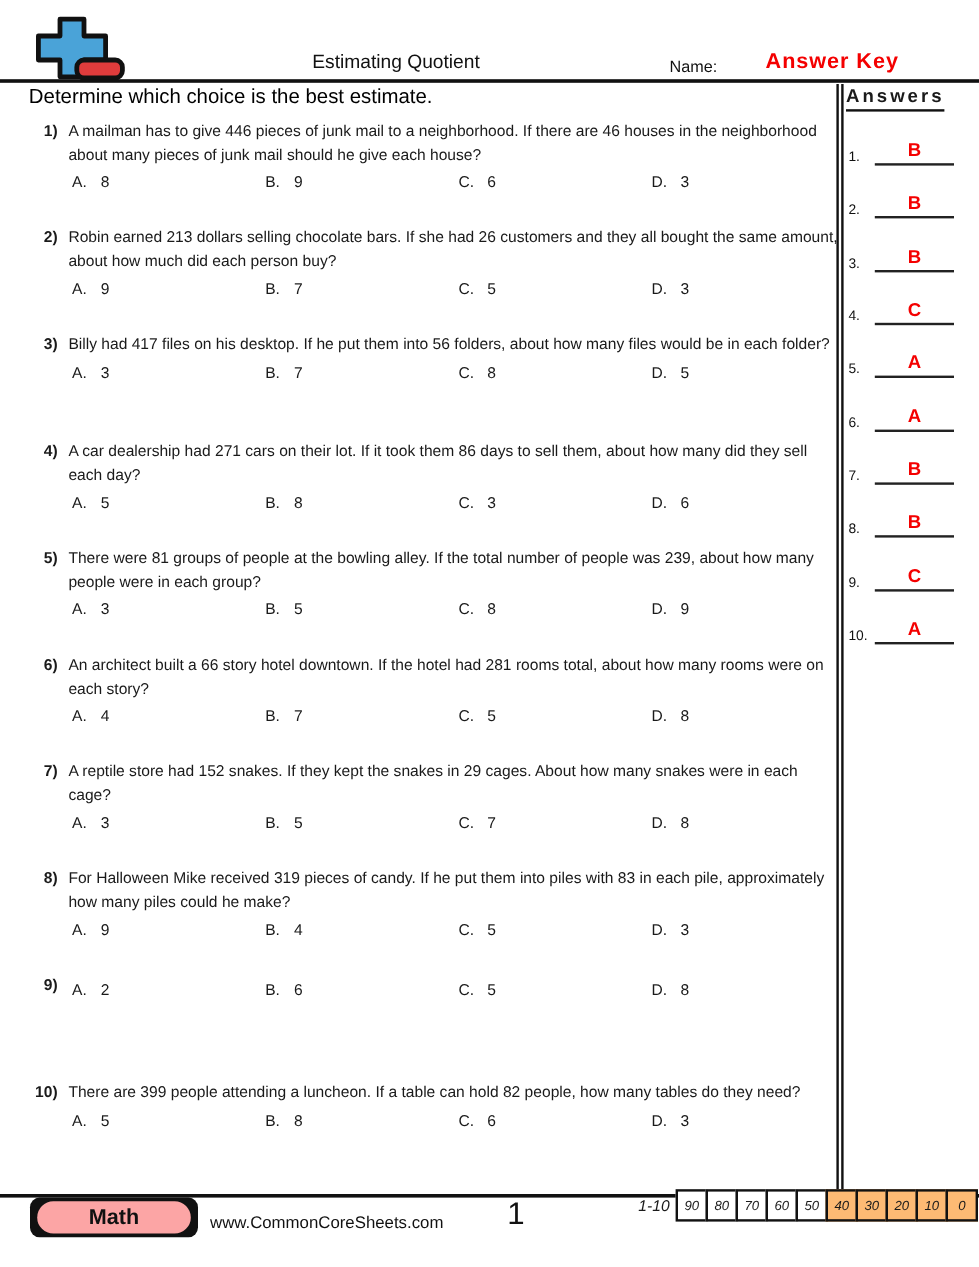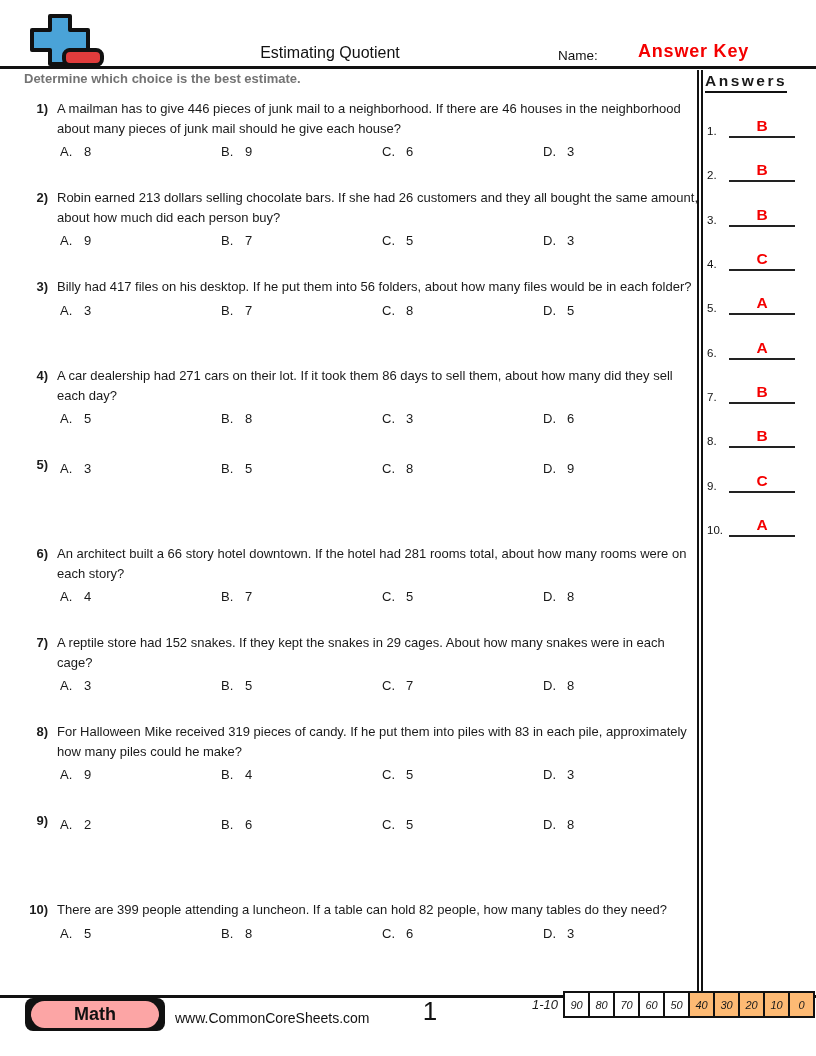--- a/index.html
+++ b/index.html
@@ -7,21 +7,21 @@
         font-family:"Liberation Sans", sans-serif;color:#1a1a1a;}
 
   
   .logo-svg{position:absolute;left:24px;top:12px;}
   .page-title{position:absolute;left:230px;top:44px;width:200px;text-align:center;
               font-size:16px;color:#111;}
   .name-label{position:absolute;left:558px;top:48px;font-size:13.5px;color:#111;}
   .answer-key{position:absolute;left:622px;top:41px;font-size:18px;font-weight:bold;
               color:#f40000;letter-spacing:.8px;margin-left:16px;}
   .header-rule{position:absolute;left:0;top:66px;width:816px;height:3px;background:#111;}
-  .instruction{position:absolute;left:24px;top:71px;font-size:13px;font-weight:bold;color:#737373;}
+  .instruction{position:absolute;left:24px;top:71px;font-size:17px;font-weight:normal;color:#000000;}
 
   
   .question{position:absolute;left:22px;width:676px;display:flex;}
   .qnum{flex:0 0 26px;text-align:right;font-weight:bold;font-size:13px;line-height:19.5px;margin-right:9px;}
   .qbody{flex:1;min-width:0;}
   .qtext{margin:0;font-size:13px;line-height:19.5px;max-width:643px;}
   .choices{display:flex;margin-top:5px;padding-left:3px;font-size:13px;line-height:17px;}
   .choice{flex:0 0 161px;display:flex;}
   .choice:last-child{flex:0 0 auto;}
   .cl{display:inline-block;width:24px;}
@@ -163,20 +163,21 @@
             <span class="cl">D.</span>
             <span class="cv">6</span>
           </div>
       </div>
     </div>
   </section>
 
   <section class="question" style="top:455px">
     <span class="qnum">5)</span>
     <div class="qbody">
+      <p class="qtext">There were 81 groups of people at the bowling alley. If the total number of people was 239, about how many people were in each group?</p>
       <div class="choices">
         <div class="choice">
             <span class="cl">A.</span>
             <span class="cv">3</span>
           </div>
         <div class="choice">
             <span class="cl">B.</span>
             <span class="cv">5</span>
           </div>
         <div class="choice">

